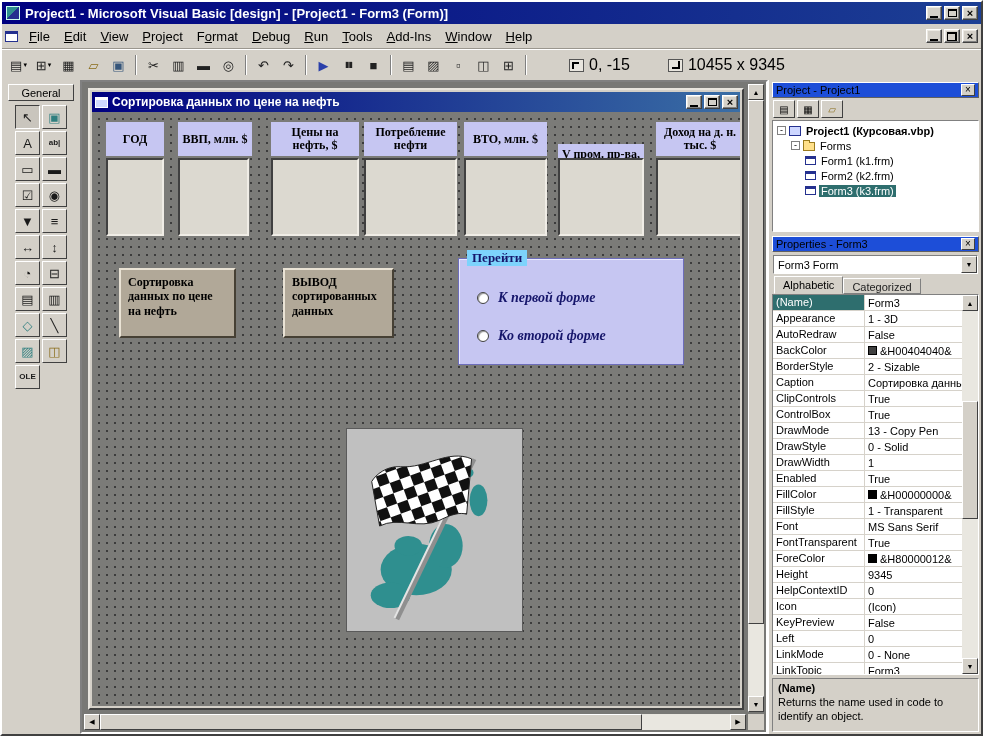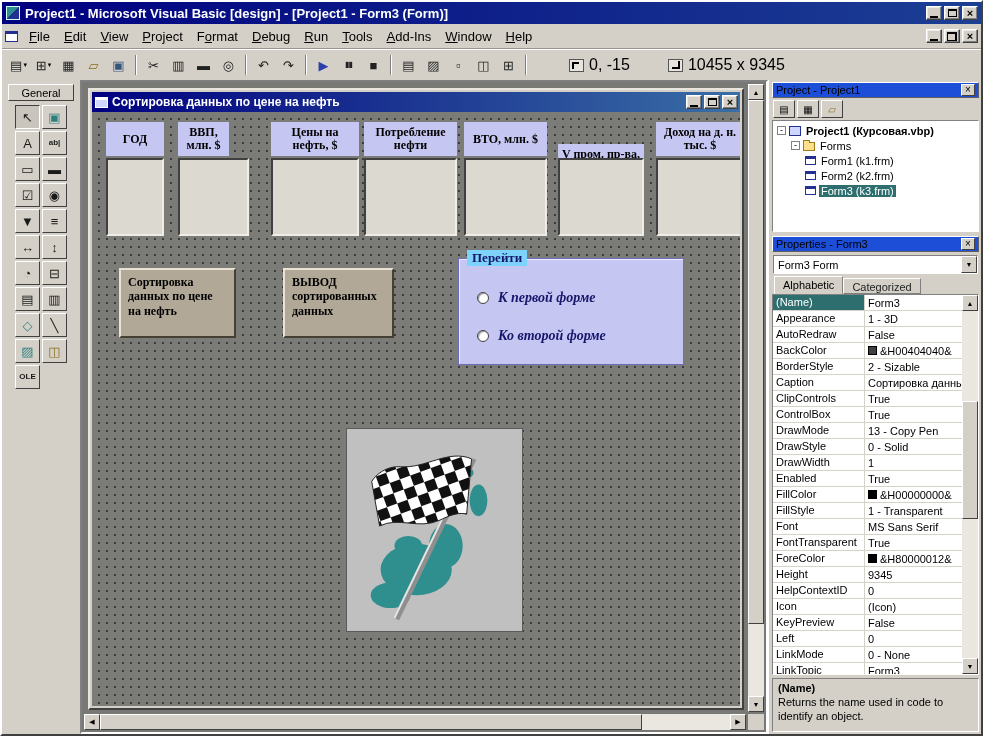--- a/index.html
+++ b/index.html
@@ -366,21 +366,21 @@
                 <ellipse cx="120" cy="44" rx="8" ry="6" fill="#2f8f8f"></ellipse>
               </g>
               <line x1="50" y1="192" x2="128" y2="30" stroke="#8f8f8f" stroke-width="6"></line>
               <line x1="48" y1="191" x2="126" y2="29" stroke="#e4e4e4" stroke-width="2"></line>
               <path d="M126,30 C102,20 80,40 54,38 C40,37 29,46 25,53 L33,98 C52,88 72,102 94,92 C106,86 114,84 121,86 Z" fill="url(#chk)" stroke="#222" stroke-width="1"></path>
             </svg>
           </div>
 
         <div class="hdr" style="left: 14px; width: 58px;">ГОД</div>
             <div class="lst" style="left: 14px; width: 58px;"></div>
-            <div class="hdr" style="left: 86px; width: 51px;">ВВП, млн. $</div>
+            <div class="hdr" style="left: 86px; width: 74px;">ВВП, млн. $</div>
             <div class="lst" style="left: 86px; width: 71px;"></div>
             <div class="hdr" style="left: 179px; width: 88px;">Цены на нефть, $</div>
             <div class="lst" style="left: 179px; width: 88px;"></div>
             <div class="hdr" style="left: 272px; width: 93px;">Потребление нефти</div>
             <div class="lst" style="left: 272px; width: 93px;"></div>
             <div class="hdr" style="left: 372px; width: 83px;">ВТО, млн. $</div>
             <div class="lst" style="left: 372px; width: 83px;"></div>
             <div class="hdr" style="left: 466px; width: 86px; margin-top: 22px;">V пром. пр-ва, 1982=100</div>
             <div class="lst" style="left: 466px; width: 86px;"></div>
             <div class="hdr" style="left: 564px; width: 88px;">Доход на д. н. тыс. $</div>

